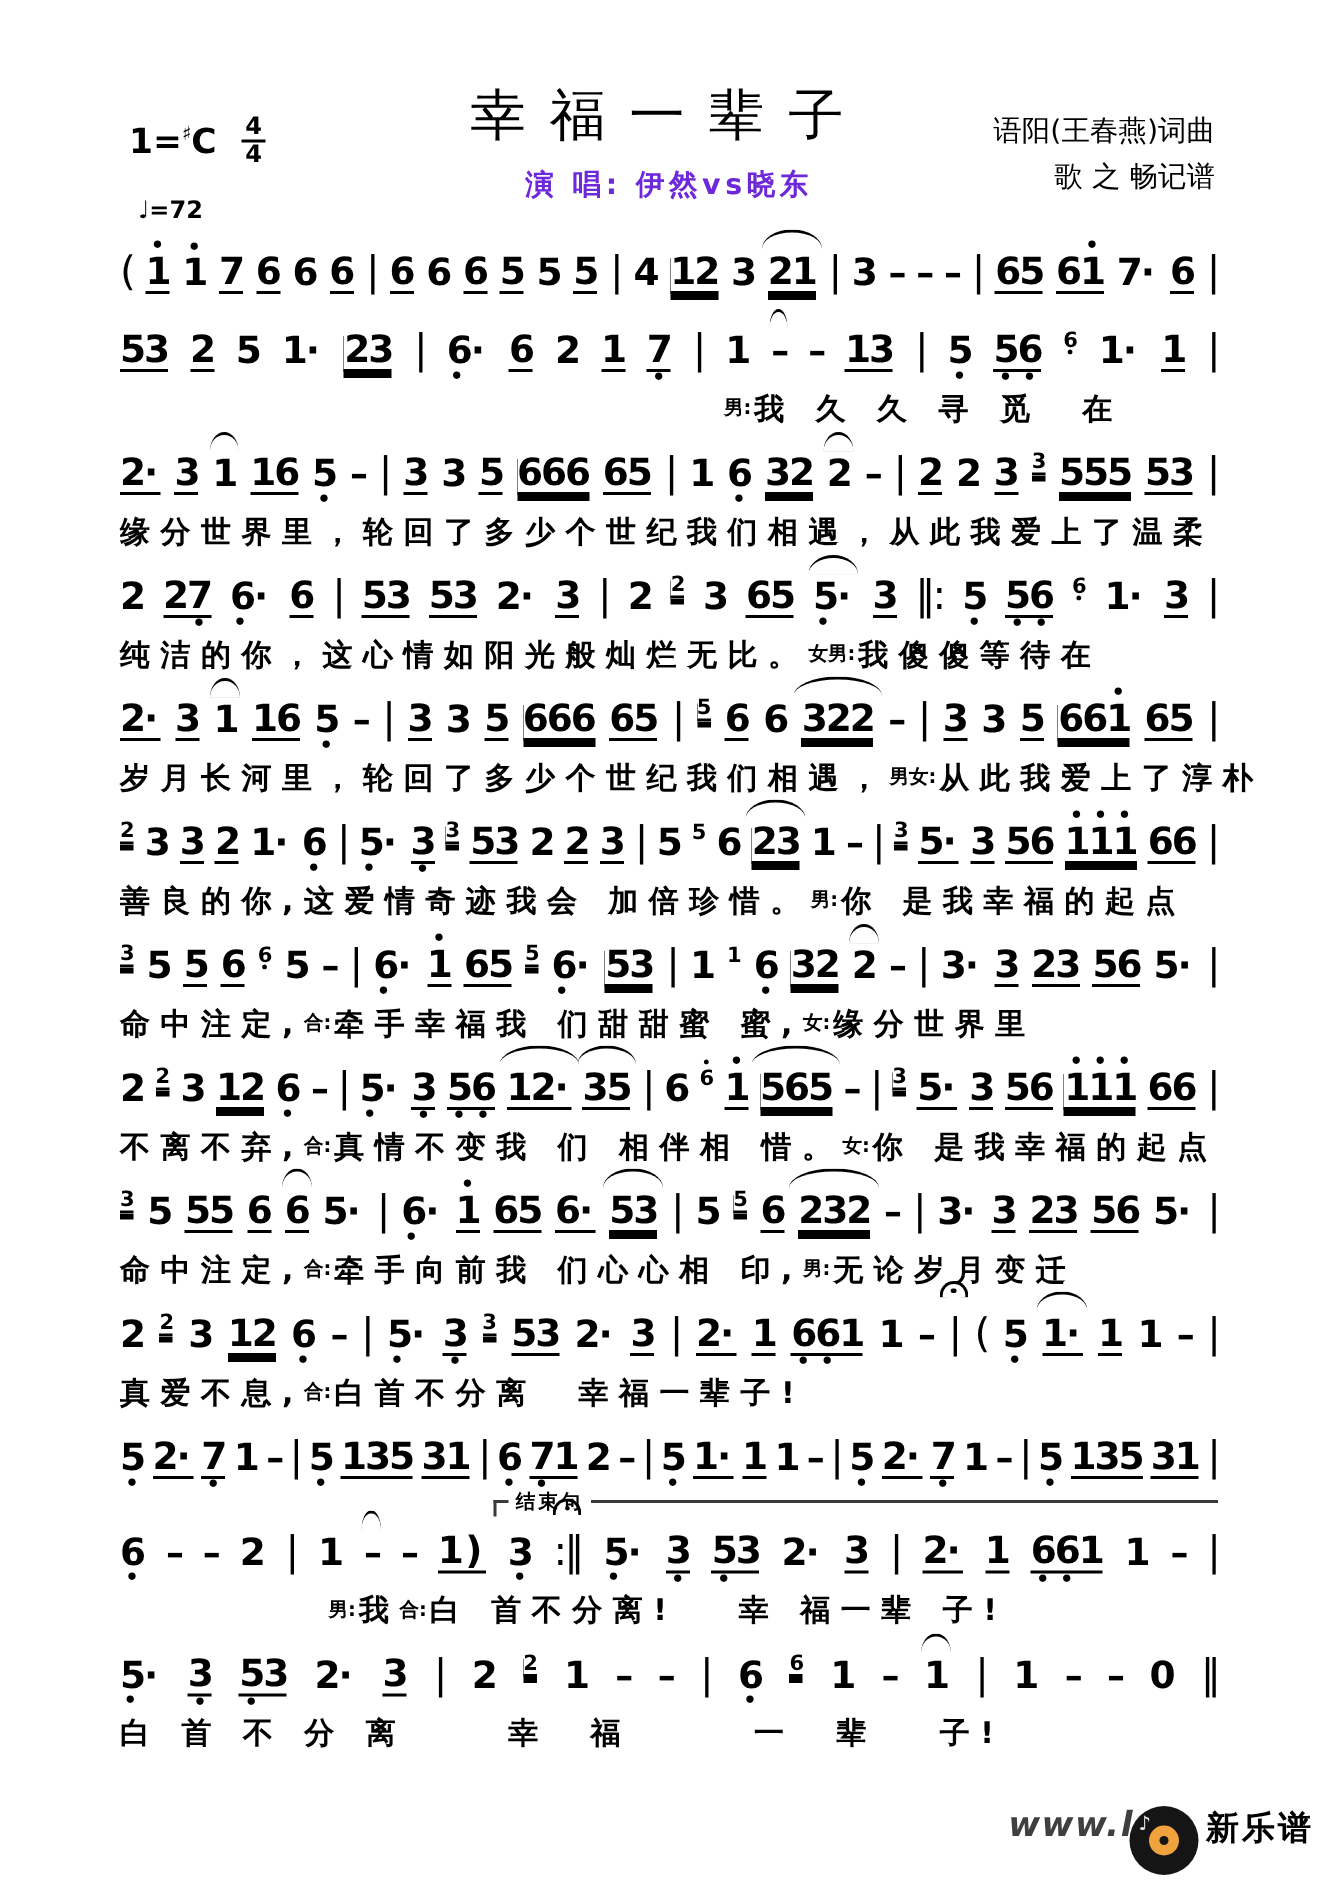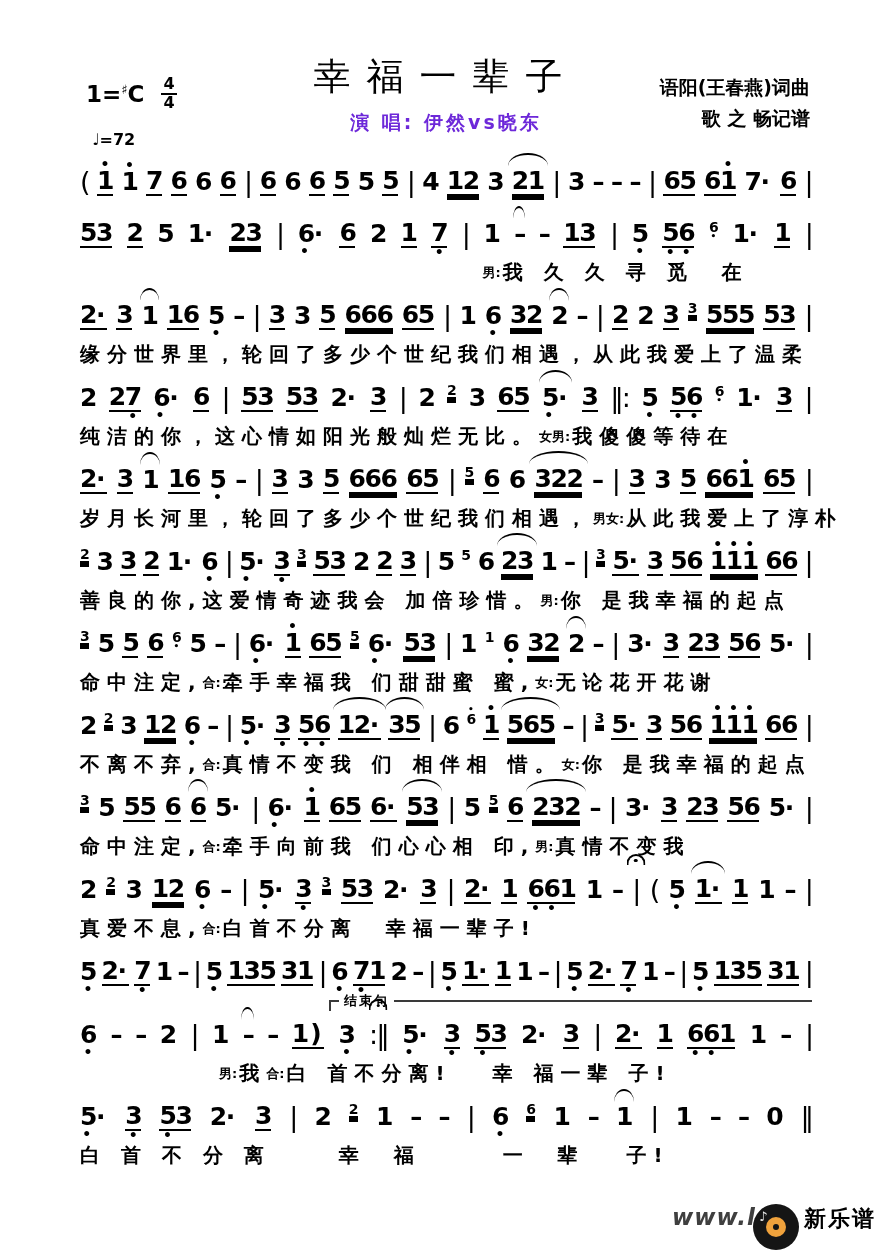--- a/index.html
+++ b/index.html
@@ -8,21 +8,21 @@
   .content{position:relative;width:732px;margin:0 auto 0 80px;}
   
   .header{position:relative;height:158px;}
   .title{text-align:center;padding-top:52px;font-size:37px;font-weight:400;letter-spacing:16px;}
   .performer{text-align:center;color:#6d28d9;font-size:19px;font-weight:700;letter-spacing:3px;margin-top:8px;}
   .keysig{position:absolute;left:6px;top:80px;font-size:23px;font-weight:700;}
   .keysig sup{font-size:13px;}
   .frac{display:inline-block;vertical-align:middle;text-align:center;line-height:1.05;font-size:16px;font-weight:900;margin-left:9px;margin-top:-4px;}
   .frac .ftop{border-bottom:2px solid #000;padding:0 2px;}
   .tempo{position:absolute;left:12px;top:130px;font-size:16px;font-weight:700;text-align:center;}
-  .credits{position:absolute;right:2px;top:72px;font-size:19px;font-weight:700;line-height:31px;text-align:right;}
+  .credits{position:absolute;right:2px;top:72px;font-size:19px;font-weight:400;line-height:31px;text-align:right;}
   
   .system{margin-bottom:5px;}
   .nline{display:flex;justify-content:space-between;align-items:center;height:47px;}
   .note{display:inline-flex;flex-direction:column;align-items:center;position:relative;}
   .dr{display:flex;width:100%;height:8px;line-height:8px;font-size:14px;font-weight:700;}
   .dc{flex:1;text-align:center;}
   .cr{display:flex;font-size:25px;line-height:26px;font-weight:700;}
   .dg{width:16px;text-align:center;}
   .aug{width:11px;text-align:left;font-weight:900;}
   .u1 .cr{border-bottom:2.5px solid #000;}
@@ -1886,21 +1886,21 @@
                 <span class="dg">5</span>
                 <span class="aug">·</span>
               </span>
               <span class="dr">
                 <span class="dc"></span>
                 <span class="dc"></span>
               </span>
             </span>
             <span class="sym">|</span>
           </div>
-          <div class="lline"><span class="ly">命中注定,</span><span class="mk">合:</span><span class="ly">牵手幸福我 们甜甜蜜 蜜,</span><span class="mk">女:</span><span class="ly">无论花开花谢</span></div>
+          <div class="lline"><span class="ly">命中注定,</span><span class="mk">合:</span><span class="ly">牵手幸福我 们甜甜蜜 蜜,</span><span class="mk">女:</span><span class="ly">缘分世界里</span></div>
         </div>
         <div class="system">
           <div class="nline">
             <span class="note">
               <span class="dr">
                 <span class="dc"></span>
               </span>
               <span class="cr">
                 <span class="dg">2</span>
               </span>
@@ -2428,21 +2428,21 @@
                 <span class="dg">5</span>
                 <span class="aug">·</span>
               </span>
               <span class="dr">
                 <span class="dc"></span>
                 <span class="dc"></span>
               </span>
             </span>
             <span class="sym">|</span>
           </div>
-          <div class="lline"><span class="ly">命中注定,</span><span class="mk">合:</span><span class="ly">牵手向前我 们心心相 印,</span><span class="mk">男:</span><span class="ly">真情不变我</span></div>
+          <div class="lline"><span class="ly">命中注定,</span><span class="mk">合:</span><span class="ly">牵手向前我 们心心相 印,</span><span class="mk">男:</span><span class="ly">无论岁月变迁</span></div>
         </div>
         <div class="system">
           <div class="nline">
             <span class="note">
               <span class="dr">
                 <span class="dc"></span>
               </span>
               <span class="cr">
                 <span class="dg">2</span>
               </span>

